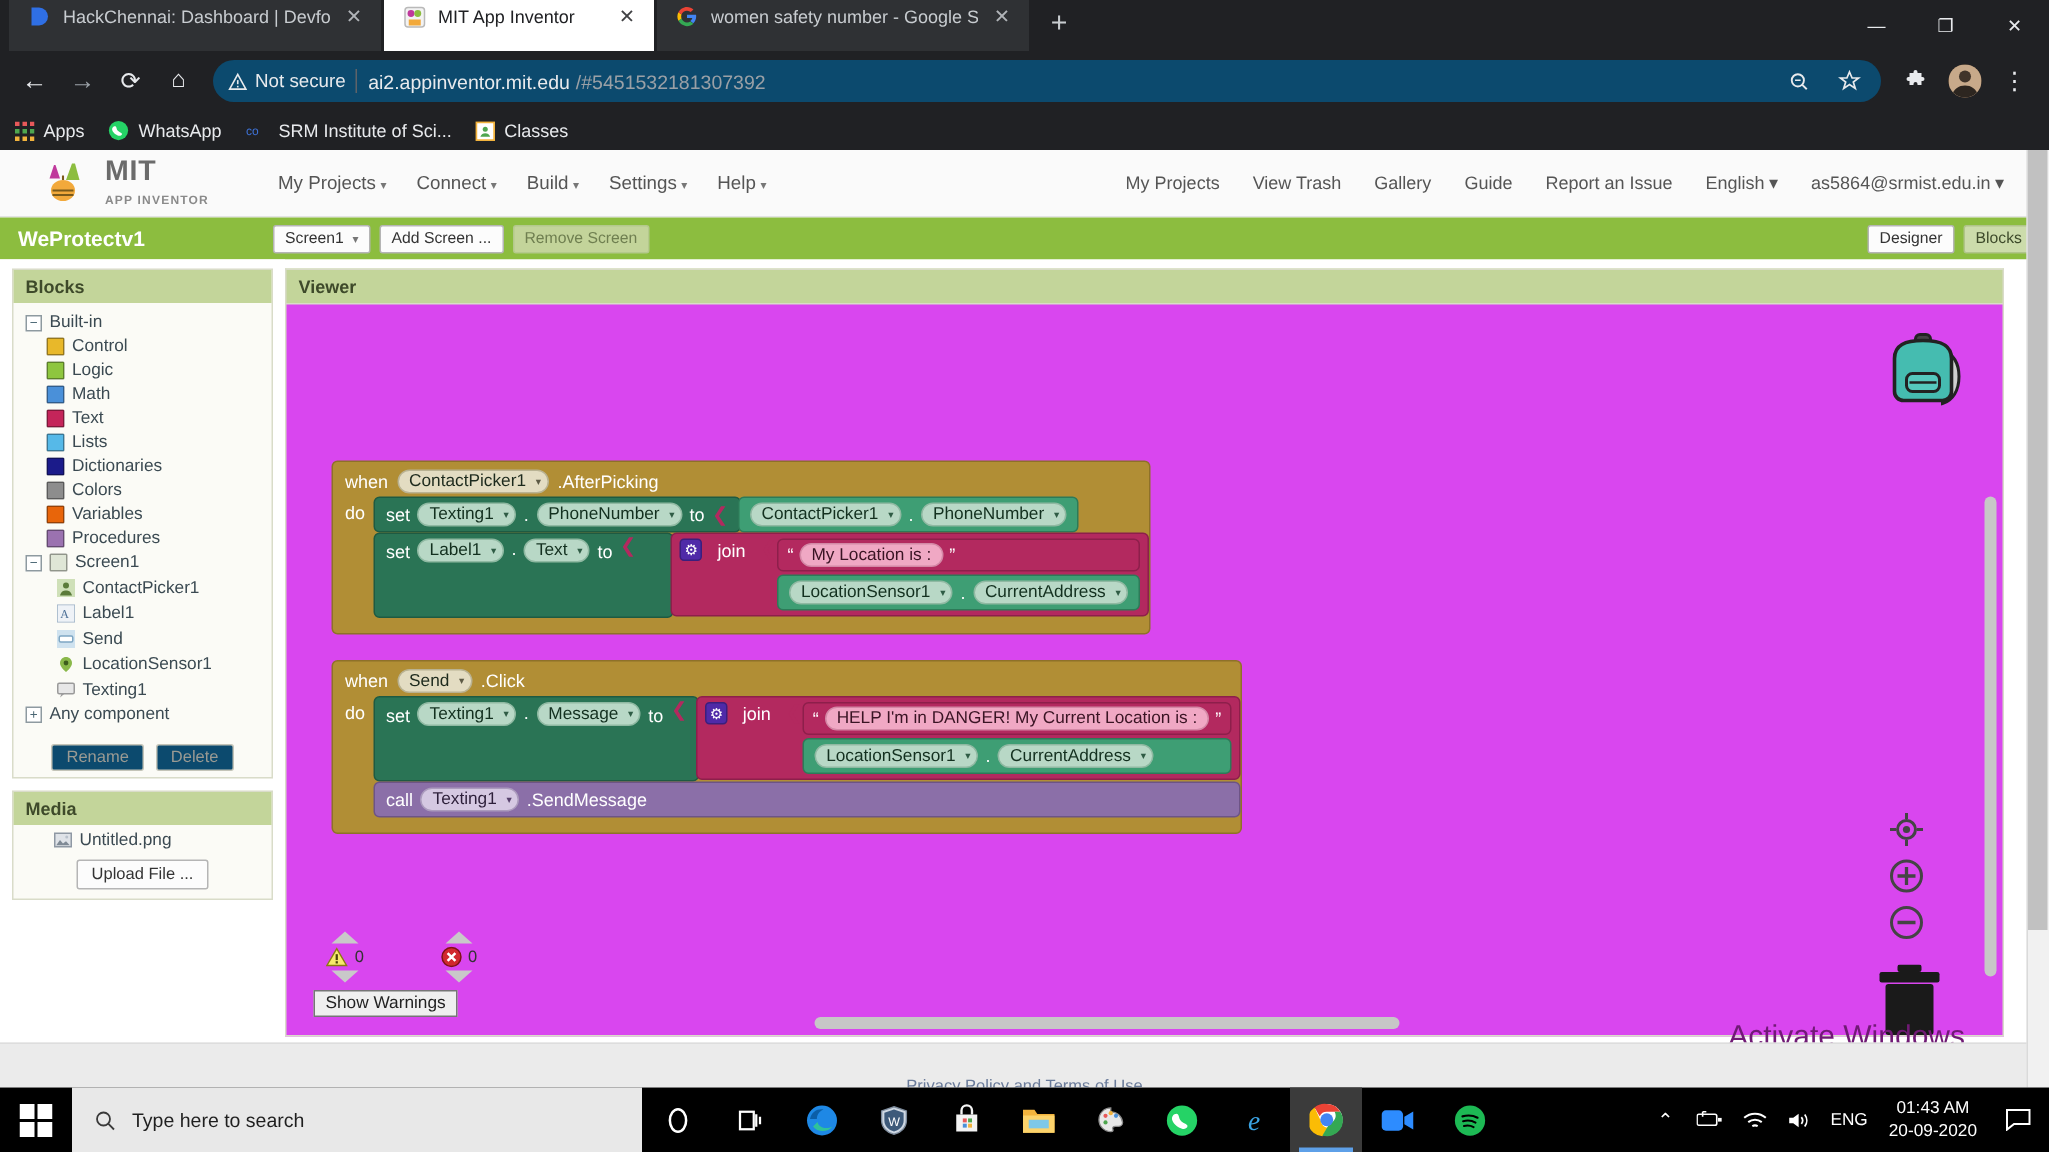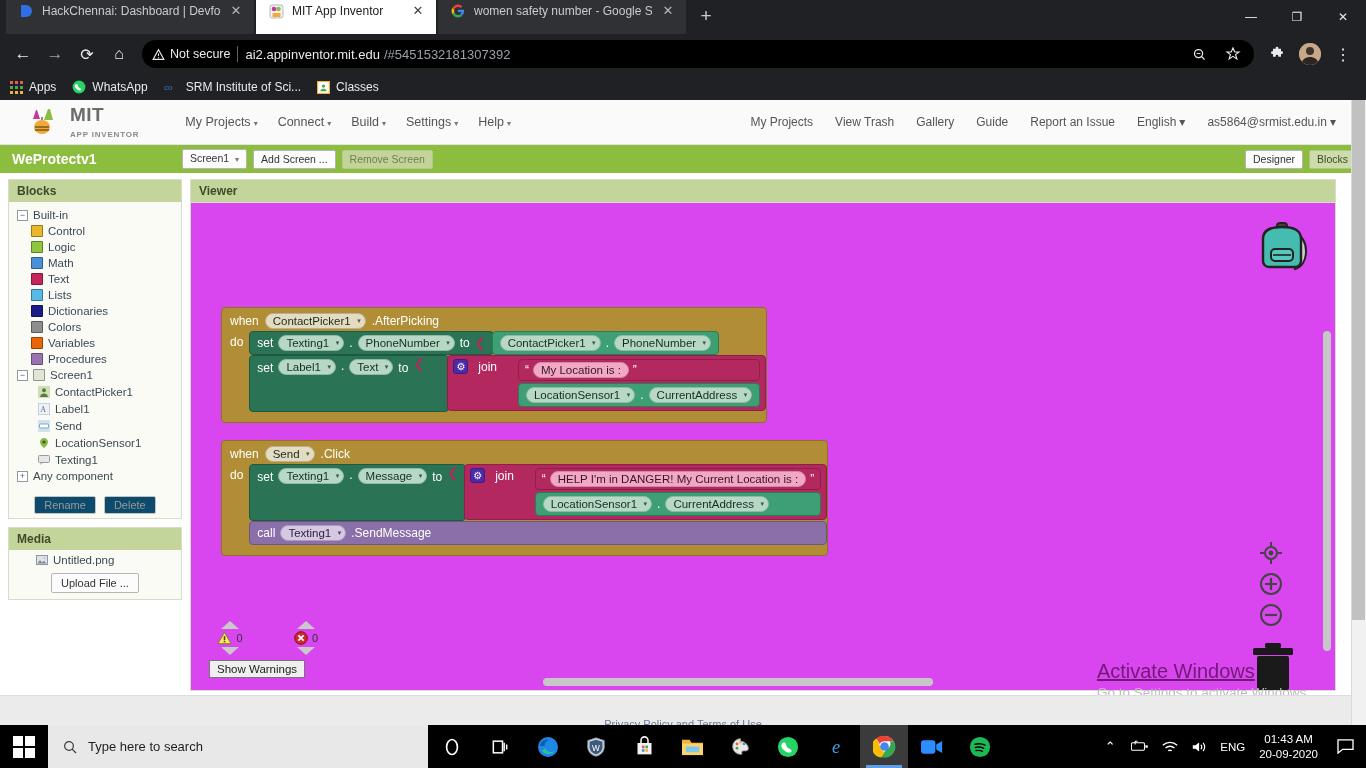--- a/index.html
+++ b/index.html
@@ -26,21 +26,21 @@
   .tab-close { width: 16px; height: 16px; flex: 0 0 16px; line-height: 15px; text-align: center; font-size: 13px; opacity: .85; }
   .tab-spacer { width: 2px; }
   .newtab { width: 28px; height: 28px; color: #c8ccd0; font-size: 19px; line-height: 26px; text-align: center; margin-left: 6px; margin-bottom: 3px; }
 
   .wincontrols { position: absolute; right: 0; top: 0; height: 33px; display: flex; }
   .wincontrols div { width: 46px; height: 33px; display: flex; align-items: center; justify-content: center; color: #e8eaed; font-size: 12px; }
 
   .toolbar { height: 40px; display: flex; align-items: center; gap: 2px; padding: 0 8px; }
   .tb-btn { width: 30px; height: 30px; display: flex; align-items: center; justify-content: center; color: #e8eaed; border-radius: 50%; }
   .omnibox {
-    flex: 1 1 auto; height: 28px; background: #000000; border-radius: 14px;
+    flex: 1 1 auto; height: 28px; background: #0c4a6e; border-radius: 14px;
     display: flex; align-items: center; padding: 0 10px; margin: 0 6px; gap: 4px;
     color: #e8eaed; font-size: 13px; position: relative;
   }
   .notsecure { display:flex; align-items:center; gap:5px; color:#e8eaed; font-size:12.5px; }
   .omni-div { width: 1px; height: 16px; background: #5f6368; margin: 0 3px; }
   .url-host { color: #e8eaed; font-size: 13px; }
   .url-path { color: #9aa0a6; font-size: 13px; }
   .omni-right { position: absolute; right: 0; top:0; height: 28px; display: flex; align-items: center; gap: 4px; padding-right: 6px; }
   .tb-right { display: flex; align-items: center; gap: 3px; }
   .avatar { width: 22px; height: 22px; border-radius: 50%; background: #8a6a4a; overflow:hidden; }
@@ -675,21 +675,20 @@
         </div>
 
         <div class="vscroll"></div>
         <div class="hscroll"></div>
       </div>
     </div>
   </div>
 
   <div class="activate-wm">
     <div class="wm1">Activate Windows</div>
-    <div class="wm2">Go to Settings to activate Windows.</div>
   </div>
 
   <div class="footer-strip">
     <div class="footer-text">Privacy Policy and Terms of Use</div>
   </div>
 
   <div class="page-vscroll">
     <div class="page-vthumb"></div>
   </div>
 </div>

